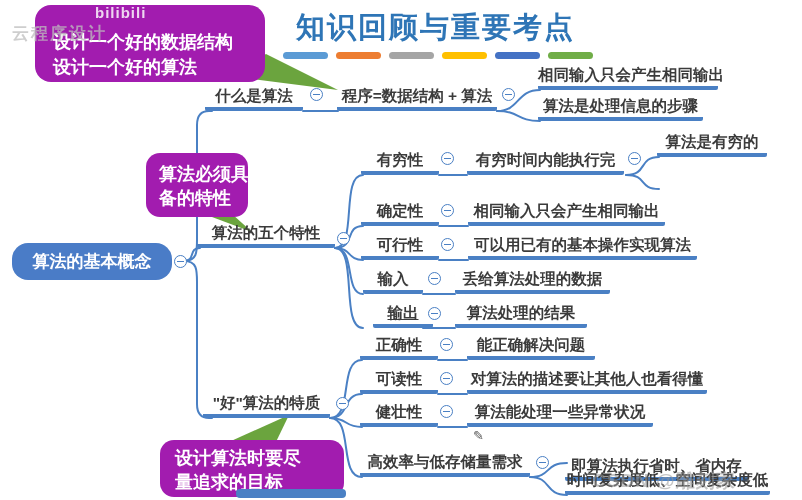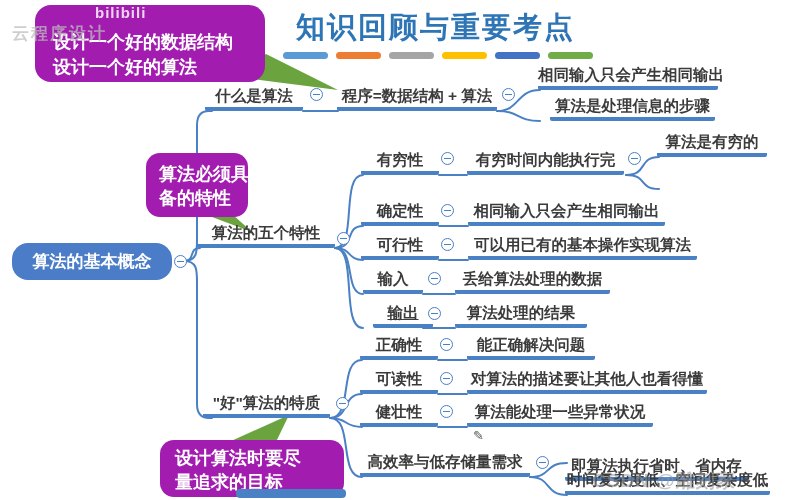--- a/index.html
+++ b/index.html
@@ -108,21 +108,21 @@
   <div class="bubble" style="left:148px;top:440px;width:184px;height:57px;padding:6px 0 0 15px;font-size:18px;line-height:24px;border-radius:14px;margin-left:12px;">
     <span class="bline">设计算法时要尽</span>
     <span class="bline">量追求的目标</span>
   </div>
 
   <div id="root-node">算法的基本概念</div>
 
   <div class="node" style="left:205px;top:86px;width:98px;">什么是算法</div>
   <div class="node" style="left:337px;top:86px;width:160px;">程序=数据结构 + 算法</div>
   <div class="node" style="left:538px;top:65px;width:180px;">相同输入只会产生相同输出</div>
-  <div class="node" style="left:550px;top:96px;width:165px;">算法是处理信息的步骤</div>
+  <div class="node" style="left:538px;top:96px;width:165px;">算法是处理信息的步骤</div>
 
   <div class="node" style="left:197px;top:223px;width:138px;">算法的五个特性</div>
   <div class="node" style="left:361px;top:150px;width:78px;">有穷性</div>
   <div class="node" style="left:467px;top:150px;width:157px;">有穷时间内能执行完</div>
   <div class="node" style="left:657px;top:132px;width:110px;">算法是有穷的</div>
   <div class="node" style="left:361px;top:201px;width:78px;">确定性</div>
   <div class="node" style="left:468px;top:201px;width:197px;">相同输入只会产生相同输出</div>
   <div class="node" style="left:361px;top:235px;width:78px;">可行性</div>
   <div class="node" style="left:468px;top:235px;width:229px;">可以用已有的基本操作实现算法</div>
   <div class="node" style="left:363px;top:269px;width:60px;">输入</div>

